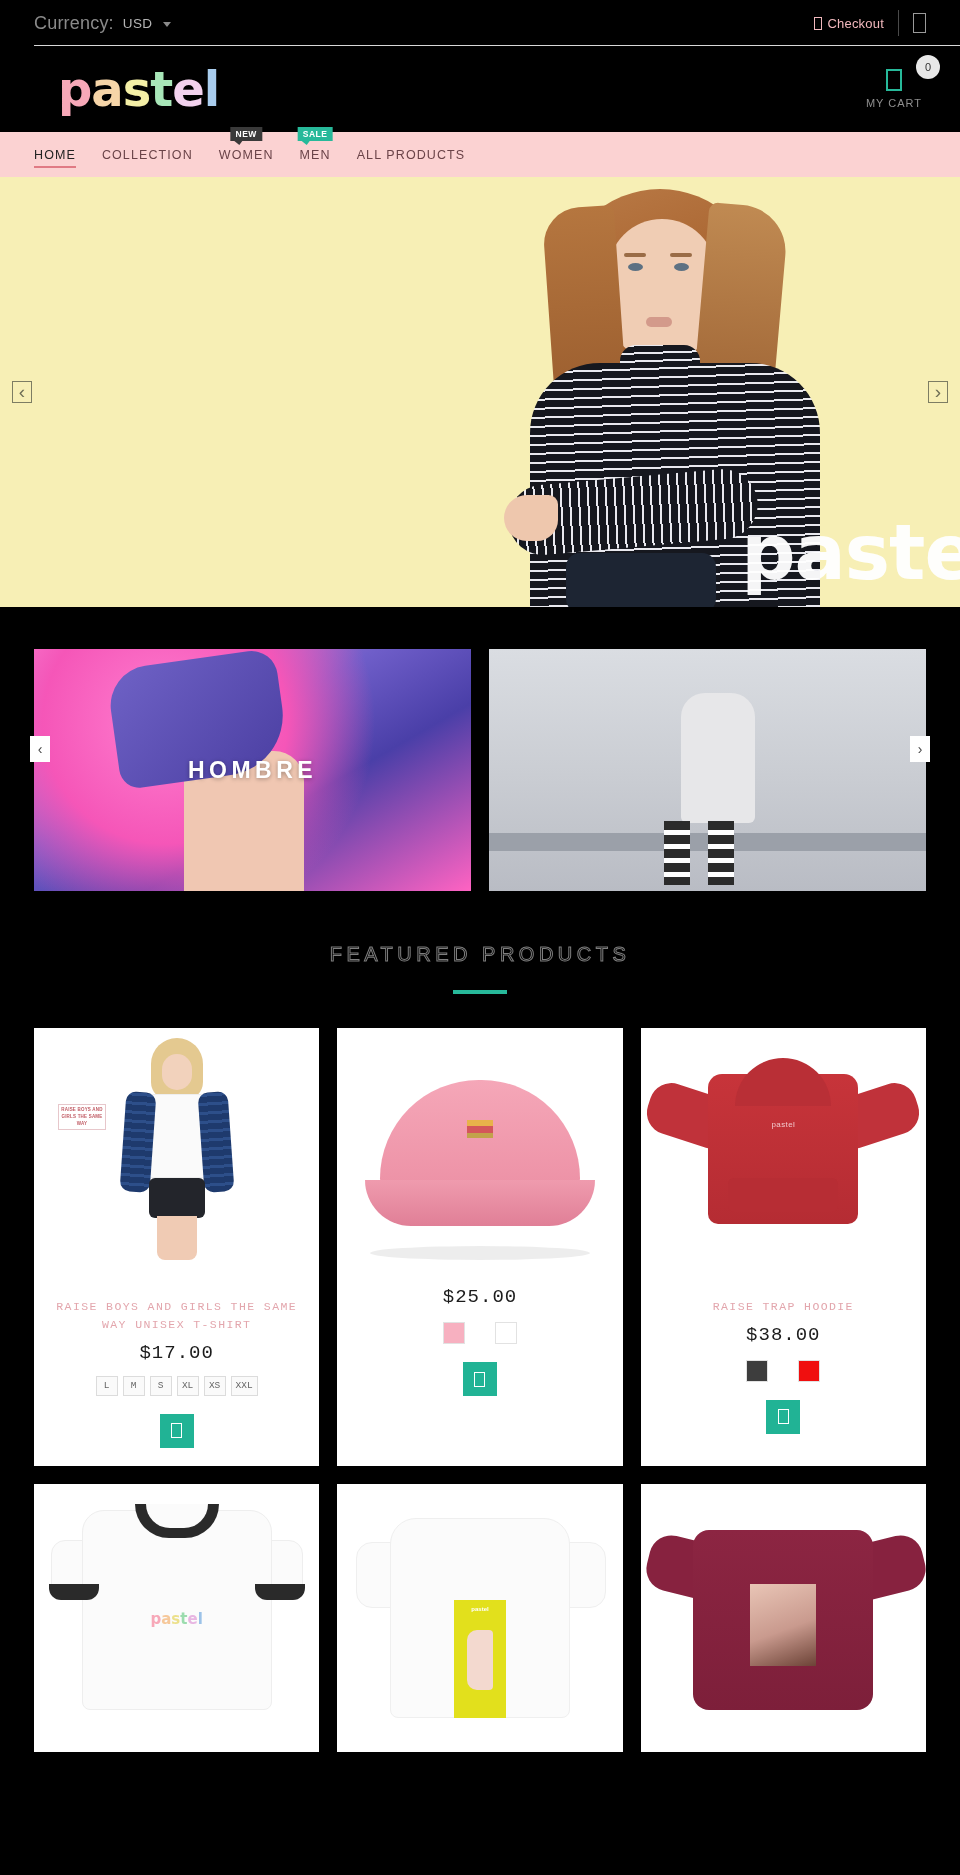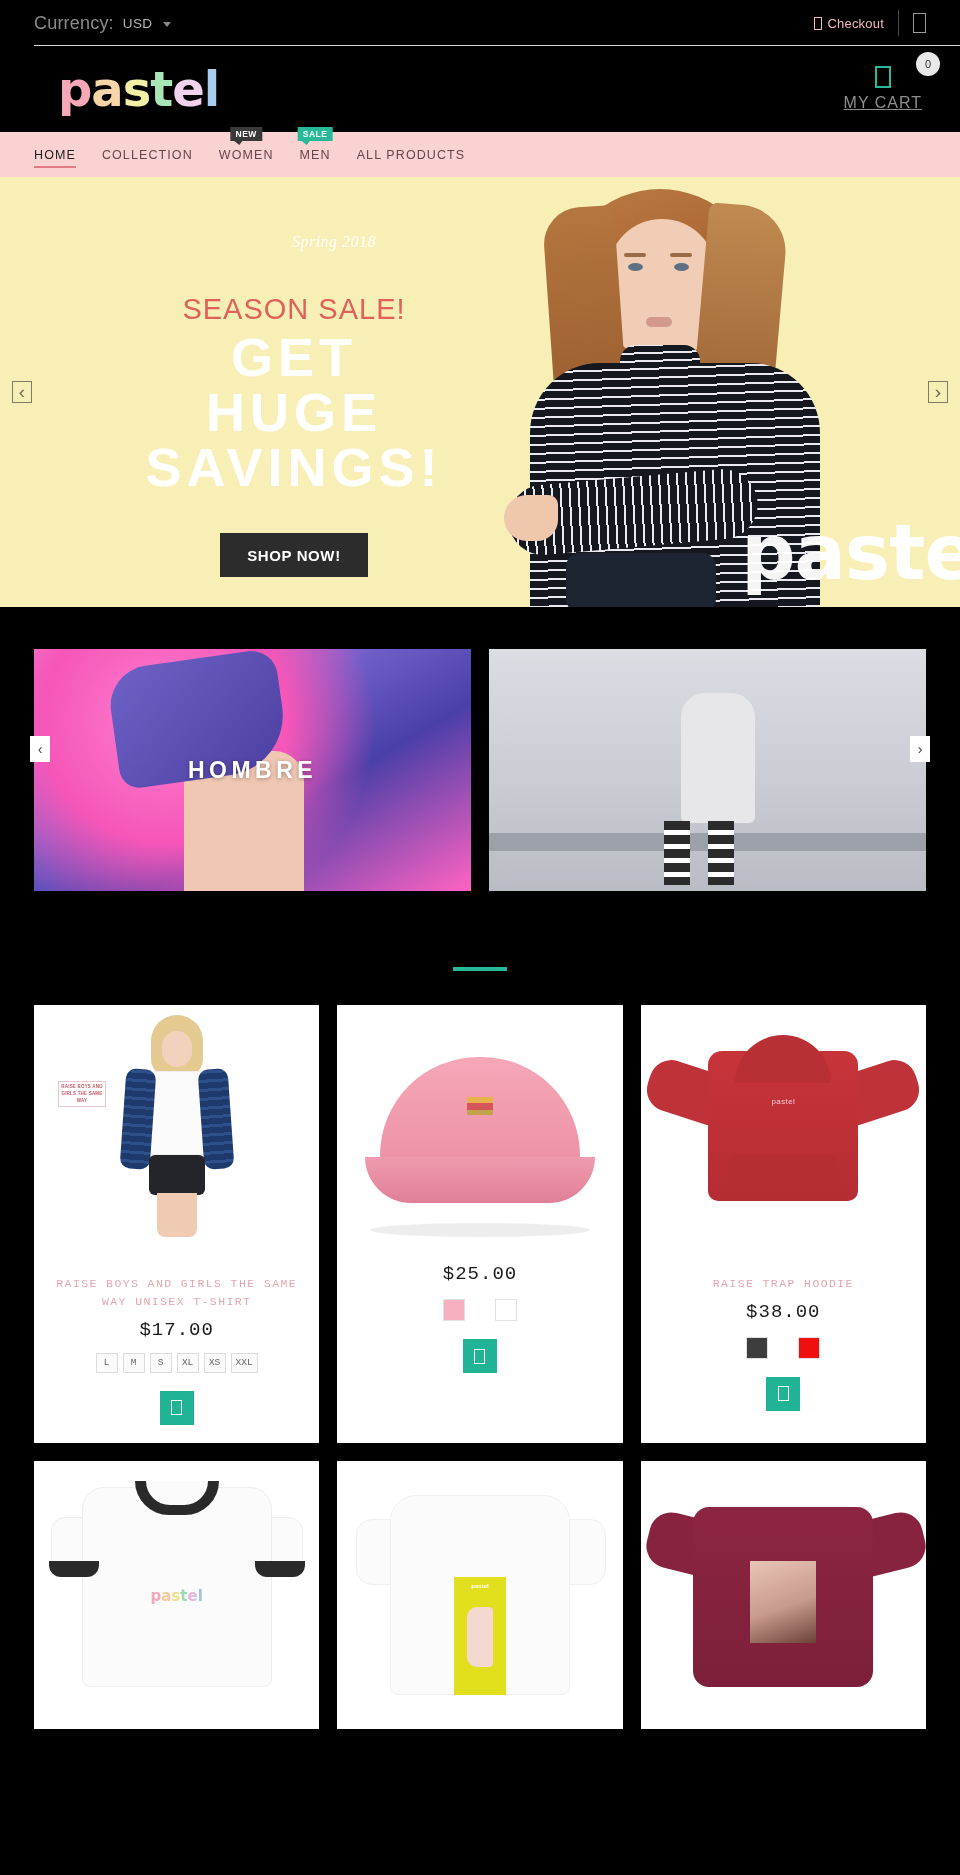--- a/index.html
+++ b/index.html
@@ -77,21 +77,21 @@
   .cart-icon {
     width: 16px; height: 22px; border: 2px solid #27b99a;
     margin-bottom: 6px;
   }
   .cart-badge {
     position: absolute; top: -14px; right: -14px;
     width: 24px; height: 24px; border-radius: 50%;
     background: #e8e8e8; color: #333;
     font-size: 11px; display: flex; align-items: center; justify-content: center;
   }
-  .cart-label { color: #8e8e8e; font-size: 16px; letter-spacing: 1px; text-decoration: underline; }
+  .cart-label { color: #8e8e8e; font-size: 11px; letter-spacing: 1px; }
 
   
   .nav {
     height: 45px; background: #fbd2d2;
     display: flex; align-items: center; padding: 0 34px;
     position: relative;
   }
   .nav-item {
     position: relative; color: #6a4348; font-size: 12.5px;
     letter-spacing: 1.1px; margin-right: 26px;
@@ -446,28 +446,20 @@
     <div class="model-hairfront-l"></div>
     <div class="model-hairfront-r"></div>
     <div class="model-neck"></div>
     <div class="model-body"></div>
     <div class="model-jeans"></div>
     <div class="model-arm"></div>
     <div class="model-hand"></div>
   </div>
   <div class="hero-watermark">pastel</div>
 
-  <div class="hero-copy">
-    <div class="hero-season">Spring 2018</div>
-    <div class="hero-sale">SEASON SALE!</div>
-    <div class="hero-big">GET</div>
-    <div class="hero-big">HUGE</div>
-    <div class="hero-big">SAVINGS!</div>
-    <button class="shop-now">SHOP NOW!</button>
-  </div>
 
   <div class="hero-arrow left">‹</div>
   <div class="hero-arrow right">›</div>
 </section>
 
 <section class="categories">
   <div class="cat-arrow left">‹</div>
 
   <div class="cat-card cat-1">
     <div class="cat-img">
@@ -484,20 +476,21 @@
         <div class="cat-person"></div>
       <div class="cat-sock"></div>
         <div class="cat-sock cat-sock2"></div>
     </div>
   </div>
 
   <div class="cat-arrow right">›</div>
 </section>
 
 <div class="featured-head">
+  <div class="featured-title">FEATURED PRODUCTS</div>
   <div class="featured-rule"></div>
 </div>
 
 <section class="grid">
 
   <div class="card">
     <div class="card-media">
       <div class="p1-bg"></div>
       <div class="p1-model">
         <div class="p1-hair"></div>

